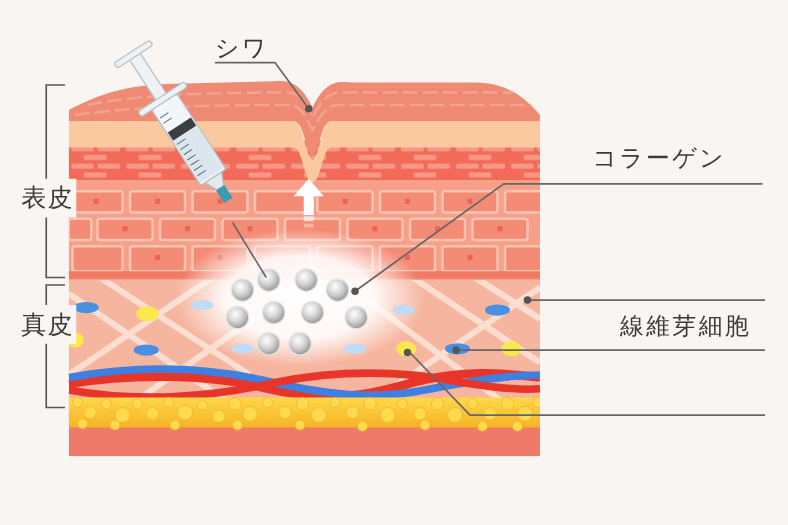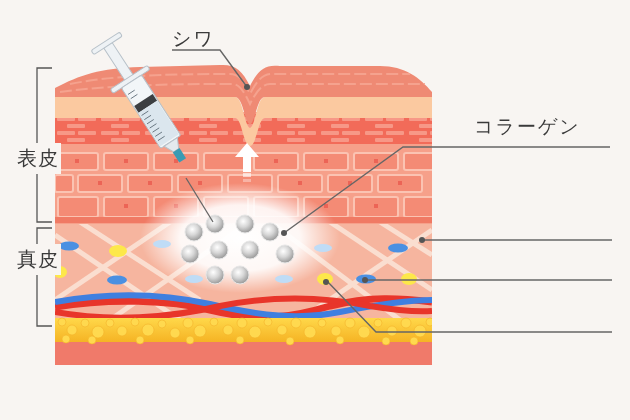--- a/index.html
+++ b/index.html
@@ -257,13 +257,14 @@
     </g>
   </svg>
 
   
   <div class="side-label" style="left:15px; top:143px;">表皮</div>
   <div class="side-label" style="left:15px; top:244px;">真皮</div>
 
   
   <div class="label" style="left:172px; top:26px;">シワ</div>
   <div class="label" style="left:474px; top:114px;">コラーゲン</div>
+  <div class="label" style="left:496px; top:248px;">線維芽細胞</div>
 </div>
 
 </body></html>

